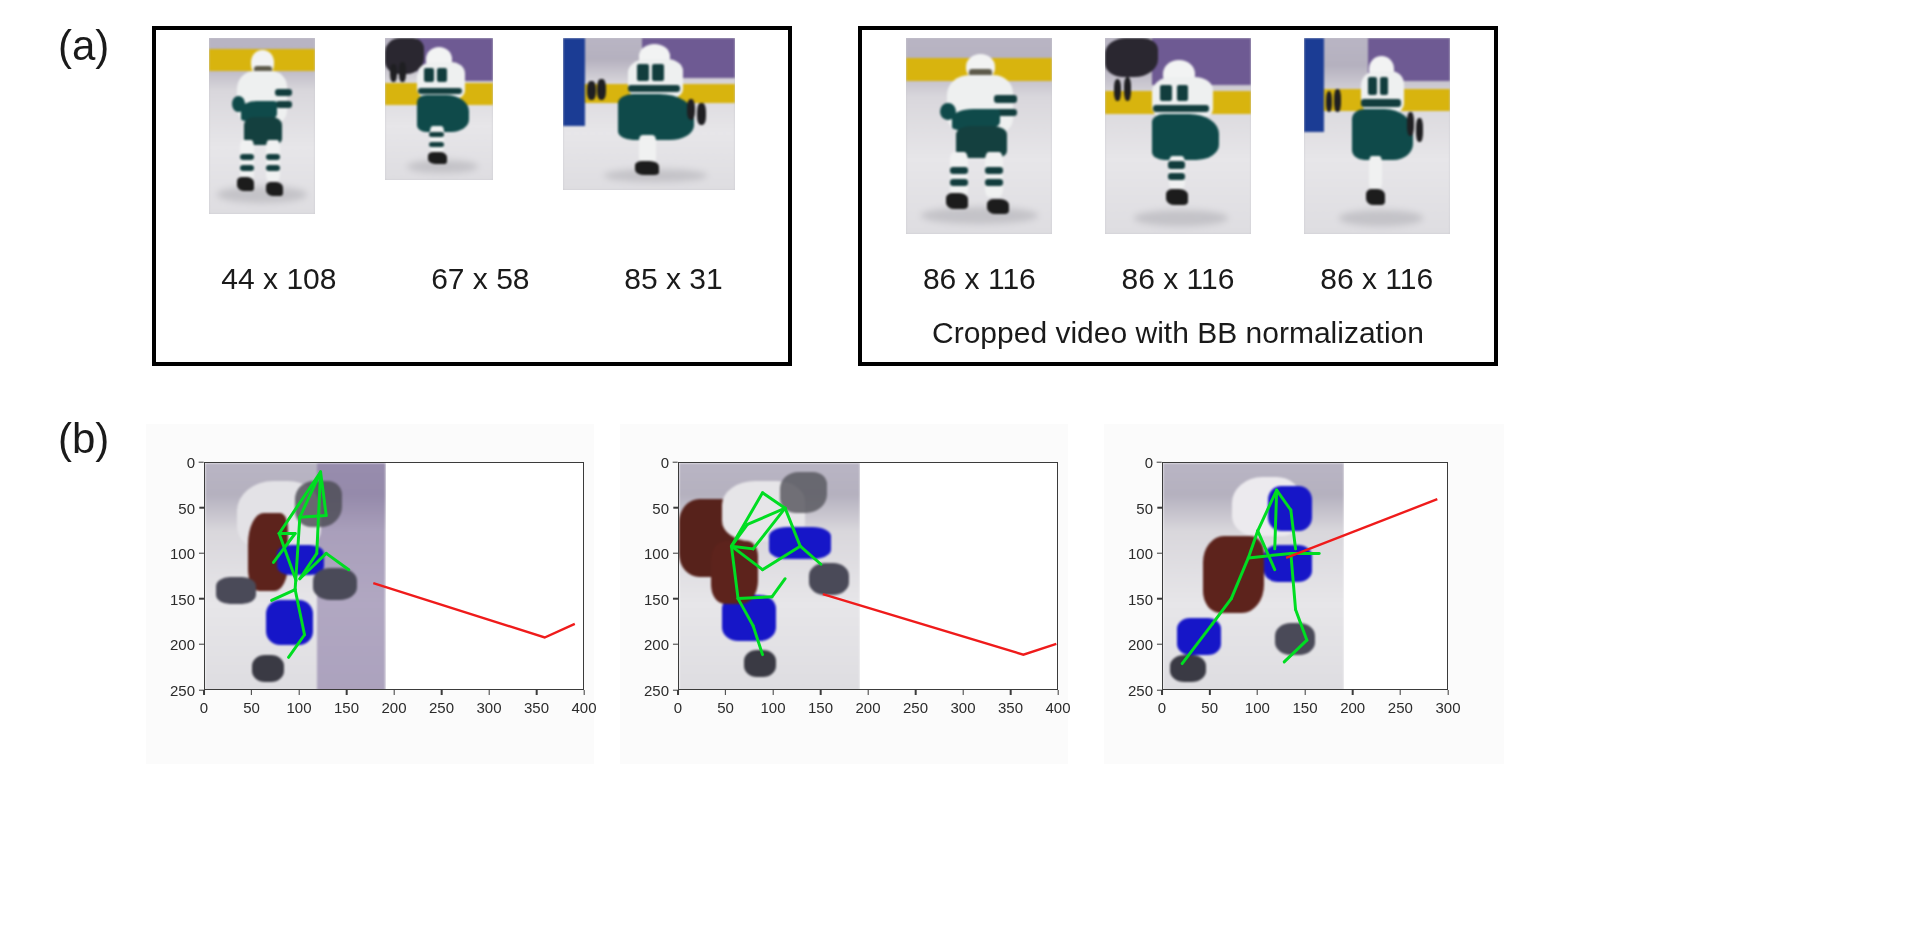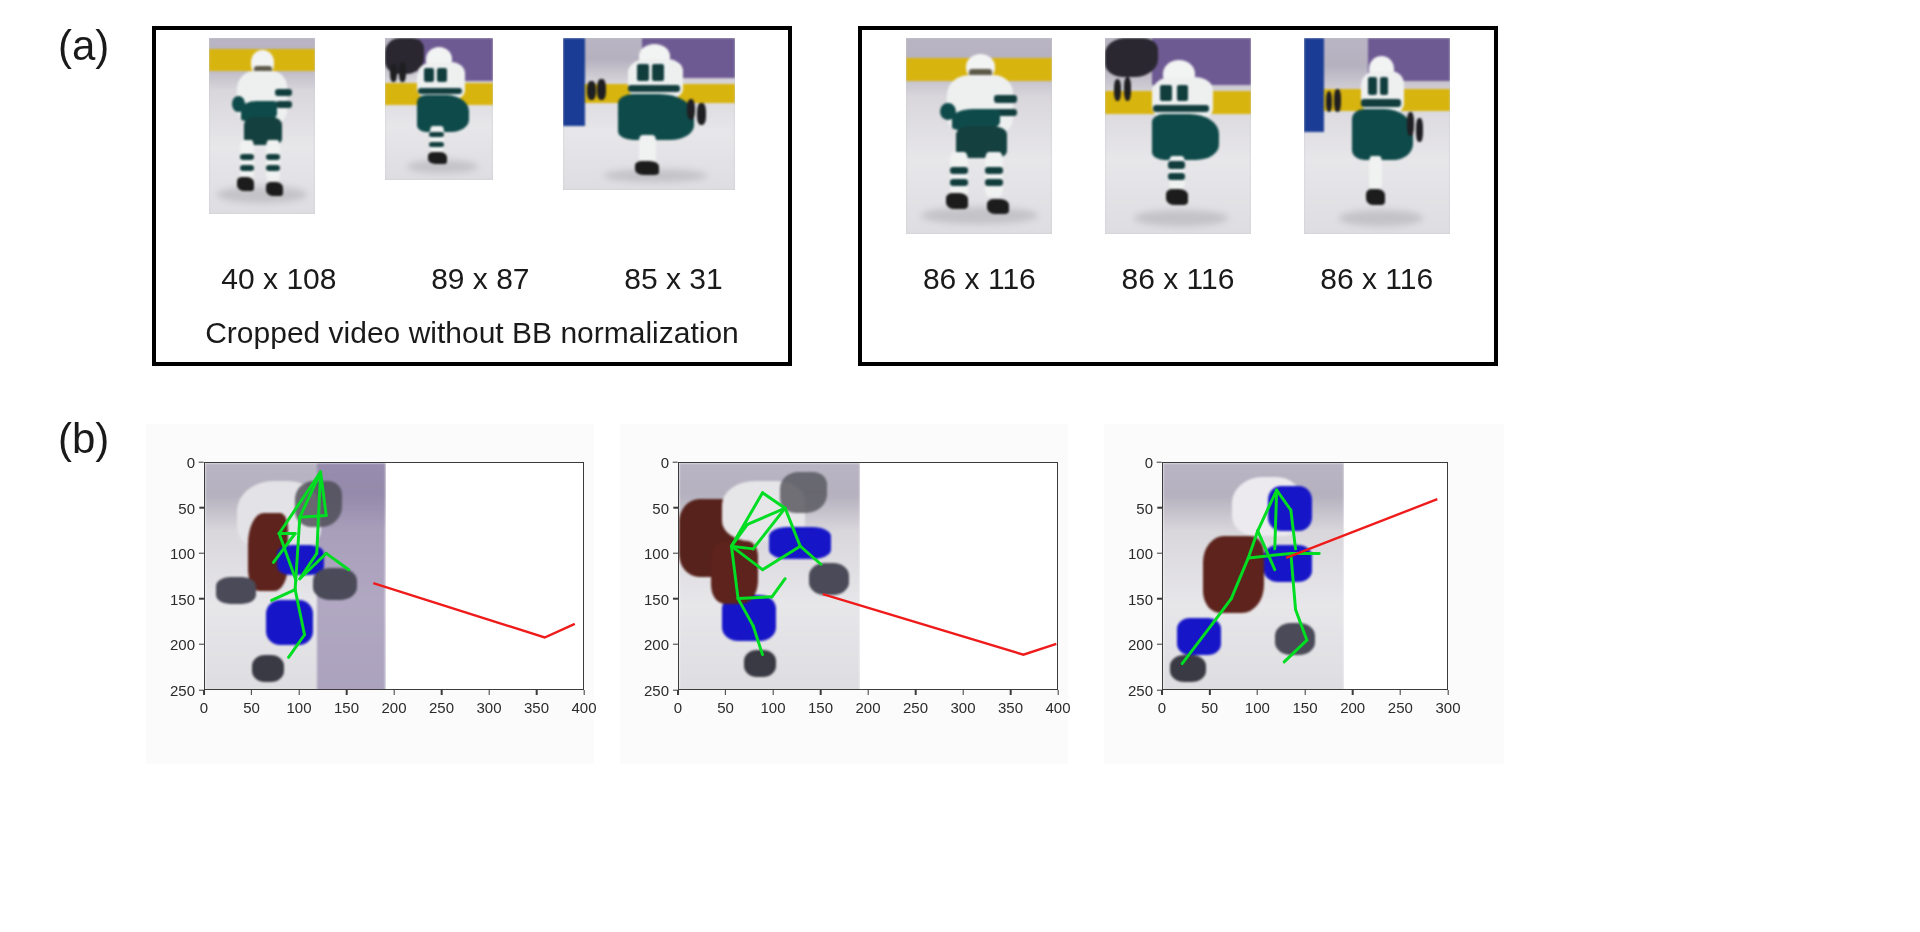--- a/index.html
+++ b/index.html
@@ -172,26 +172,25 @@
             <div class="stripe" style="left:78%;top:43%;width:5%;height:14%;background:#1f1f22;border-radius:40%;"></div>
             <div class="sock" style="left:44%;top:64%;width:10%;height:18%;"></div>
             <div class="skate" style="left:42%;top:81%;width:14%;height:9%;"></div>
           </div>
         </div>
       </div>
 
     </div>
 
     <div class="size-row">
-      <div class="size-label">40 x 108</div>
-      <div class="size-label">89 x 87</div>
+      <div class="size-label">44 x 108</div>
+      <div class="size-label">67 x 58</div>
       <div class="size-label">85 x 31</div>
     </div>
 
-    <div class="box-caption">Cropped video without BB normalization</div>
   </div>
 
   <div class="crop-box" id="box-right">
 
     <div class="crop-row">
 
       <div class="crop-cell">
         <div class="crop-thumb" style="width:146px;height:196px;">
           <div class="blurwrap">
             <div class="ice"></div>
@@ -266,20 +265,21 @@
       </div>
 
     </div>
 
     <div class="size-row">
       <div class="size-label">86 x 116</div>
       <div class="size-label">86 x 116</div>
       <div class="size-label">86 x 116</div>
     </div>
 
+    <div class="box-caption">Cropped video with BB normalization</div>
   </div>
 
   <div class="panel-label" id="label-b">(b)</div>
 
   <div class="plot" id="plot-1" style="left:146px;top:424px;width:448px;height:340px;">
       <div class="ytick" style="top: 38px; left: 58px; position: absolute; right: auto; transform: translate(-100%, -50%);">0</div>
       <div class="ytick" style="top: 83.6px; left: 58px; position: absolute; right: auto; transform: translate(-100%, -50%);">50</div>
       <div class="ytick" style="top: 129.2px; left: 58px; position: absolute; right: auto; transform: translate(-100%, -50%);">100</div>
       <div class="ytick" style="top: 174.8px; left: 58px; position: absolute; right: auto; transform: translate(-100%, -50%);">150</div>
       <div class="ytick" style="top: 220.4px; left: 58px; position: absolute; right: auto; transform: translate(-100%, -50%);">200</div>

